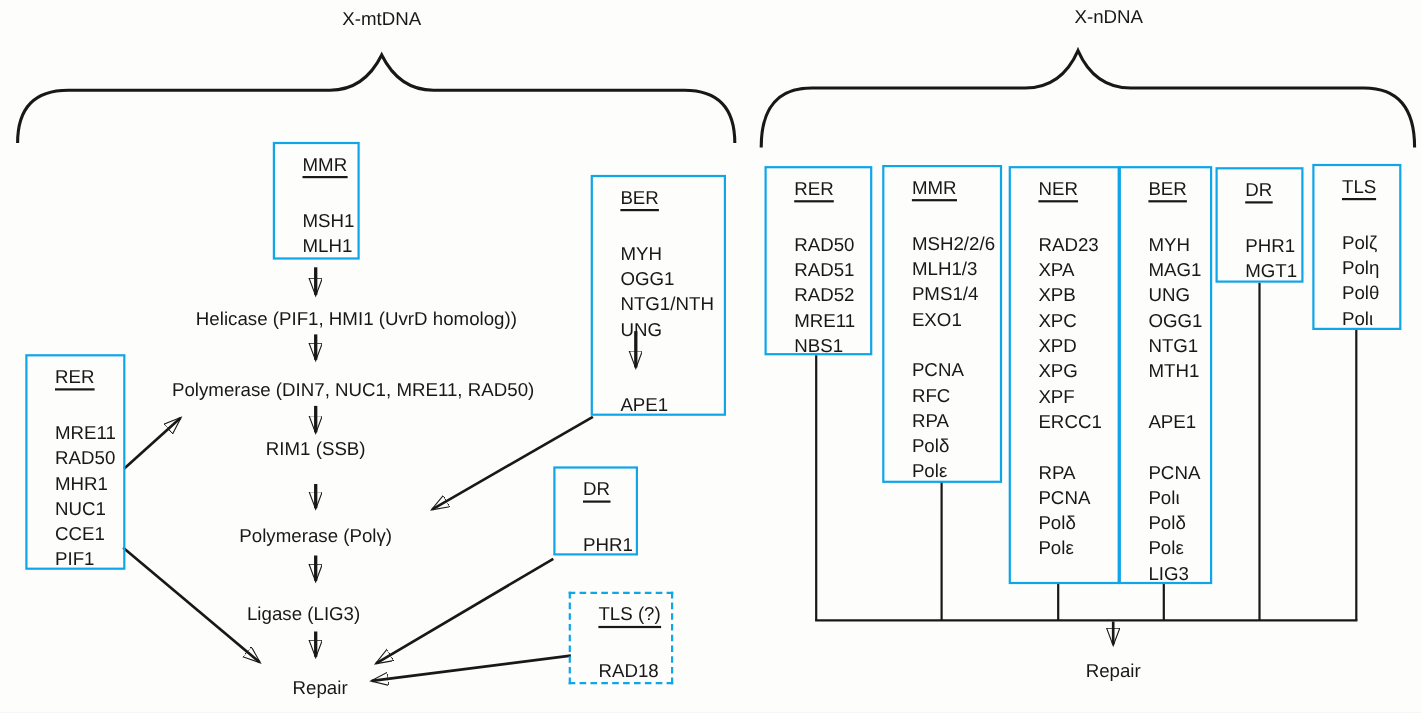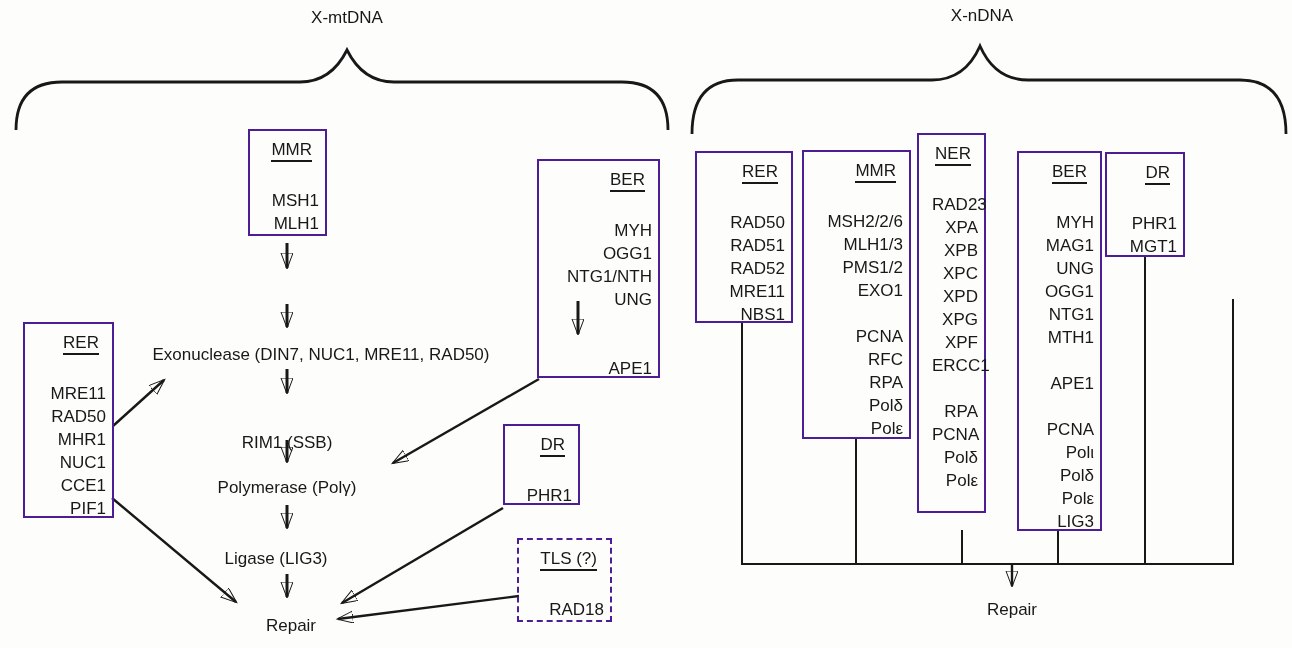--- a/index.html
+++ b/index.html
@@ -1,23 +1,23 @@
 <!DOCTYPE html>
 <html><head>
 <meta charset="utf-8">
 <style>
   html,body{margin:0;padding:0;background:#e8e8e6;}
   .canvas{
     position:relative;width:1292px;height:648px;background:#fdfdfb;
-    font-family:"Liberation Sans", sans-serif;color:#181818;overflow:hidden;text-align:right;
+    font-family:"Liberation Sans", sans-serif;color:#181818;overflow:hidden;
   }
   .overlay{position:absolute;left:0;top:0;pointer-events:none;}
   .title{position:absolute;font-size:17px;white-space:nowrap;transform:translateX(-50%);}
   .steptext{position:absolute;font-size:17px;white-space:nowrap;transform:translateX(-50%);}
-  .box{position:absolute;border:2px solid #4c1d95;box-sizing:border-box;background:transparent;}
+  .box{position:absolute;border:2px solid #0ea5e9;box-sizing:border-box;background:transparent;padding-left:12px;}
   .box.dashed{border-style:dashed;}
   .box-label-row{margin:9px 13px 0;font-size:17px;line-height:20px;white-space:nowrap;}
   .box-label-row .ul{border-bottom:2px solid currentColor;padding-bottom:1px;}
   .box-items{margin:29px 6px 0 13px;}
   .box-item{font-size:17px;line-height:23px;min-height:23px;white-space:nowrap;}
   svg line, svg path{stroke:#181818;fill:none;}
 </style>
 </head>
 <body>
 
@@ -52,24 +52,25 @@
     <line stroke-width="2" x1="856" y1="438" x2="856" y2="564"></line>
     <line stroke-width="2" x1="962" y1="530" x2="962" y2="564"></line>
     <line stroke-width="2" x1="1058" y1="530" x2="1058" y2="564"></line>
     <line stroke-width="2" x1="1145" y1="257" x2="1145" y2="564"></line>
     <line stroke-width="2" x1="1233" y1="299" x2="1233" y2="564"></line>
     <line stroke-width="2.2" x1="741" y1="564" x2="1234" y2="564"></line>
     <line stroke-width="2.4" marker-end="url(#ah)" x1="1012" y1="565" x2="1012" y2="586"></line>
   </svg>
 
   <div class="title" style="left:347px;top:8px">X-mtDNA</div>
-  <div class="title" style="left:982px;top:6px">X-nDNA</div>
+  <div class="title" style="left:1008px;top:6px">X-nDNA</div>
 
-  <div class="steptext" style="left:321px;top:345px">Exonuclease (DIN7, NUC1, MRE11, RAD50)</div>
-  <div class="steptext" style="left:287px;top:433px">RIM1 (SSB)</div>
+  <div class="steptext" style="left:324px;top:280px">Helicase (PIF1, HMI1 (UvrD homolog))</div>
+  <div class="steptext" style="left:321px;top:345px">Polymerase (DIN7, NUC1, MRE11, RAD50)</div>
+  <div class="steptext" style="left:287px;top:399px">RIM1 (SSB)</div>
   <div class="steptext" style="left:287px;top:478px">Polymerase (Polγ)</div>
   <div class="steptext" style="left:276px;top:549px">Ligase (LIG3)</div>
   <div class="steptext" style="left:291px;top:616px">Repair</div>
   <div class="steptext" style="left:1012px;top:600px">Repair</div>
 
   <div class="box" style="left:248px;top:129px;width:79px;height:107px">
     <div class="box-label-row"><span class="ul">MMR</span></div>
     <div class="box-items">
         <div class="box-item">MSH1</div>
         <div class="box-item">MLH1</div>
@@ -119,31 +120,31 @@
         <div class="box-item">RAD52</div>
         <div class="box-item">MRE11</div>
         <div class="box-item">NBS1</div>
       </div>
   </div>
   <div class="box" style="left:802px;top:150px;width:109px;height:289px">
     <div class="box-label-row"><span class="ul">MMR</span></div>
     <div class="box-items">
         <div class="box-item">MSH2/2/6</div>
         <div class="box-item">MLH1/3</div>
-        <div class="box-item">PMS1/2</div>
+        <div class="box-item">PMS1/4</div>
         <div class="box-item">EXO1</div>
         <div class="box-item"></div>
         <div class="box-item">PCNA</div>
         <div class="box-item">RFC</div>
         <div class="box-item">RPA</div>
         <div class="box-item">Polδ</div>
         <div class="box-item">Polε</div>
       </div>
   </div>
-  <div class="box" style="left:917px;top:133px;width:69px;height:380px">
+  <div class="box" style="left:917px;top:151px;width:101px;height:380px">
     <div class="box-label-row"><span class="ul">NER</span></div>
     <div class="box-items">
         <div class="box-item">RAD23</div>
         <div class="box-item">XPA</div>
         <div class="box-item">XPB</div>
         <div class="box-item">XPC</div>
         <div class="box-item">XPD</div>
         <div class="box-item">XPG</div>
         <div class="box-item">XPF</div>
         <div class="box-item">ERCC1</div>
@@ -173,14 +174,23 @@
         <div class="box-item">LIG3</div>
       </div>
   </div>
   <div class="box" style="left:1105px;top:152px;width:80px;height:105px">
     <div class="box-label-row"><span class="ul">DR</span></div>
     <div class="box-items">
         <div class="box-item">PHR1</div>
         <div class="box-item">MGT1</div>
       </div>
   </div>
+  <div class="box" style="left:1193px;top:149px;width:81px;height:151px">
+    <div class="box-label-row"><span class="ul">TLS</span></div>
+    <div class="box-items">
+        <div class="box-item">Polζ</div>
+        <div class="box-item">Polη</div>
+        <div class="box-item">Polθ</div>
+        <div class="box-item">Polι</div>
+      </div>
+  </div>
 
 </div>
 
 </body></html>

